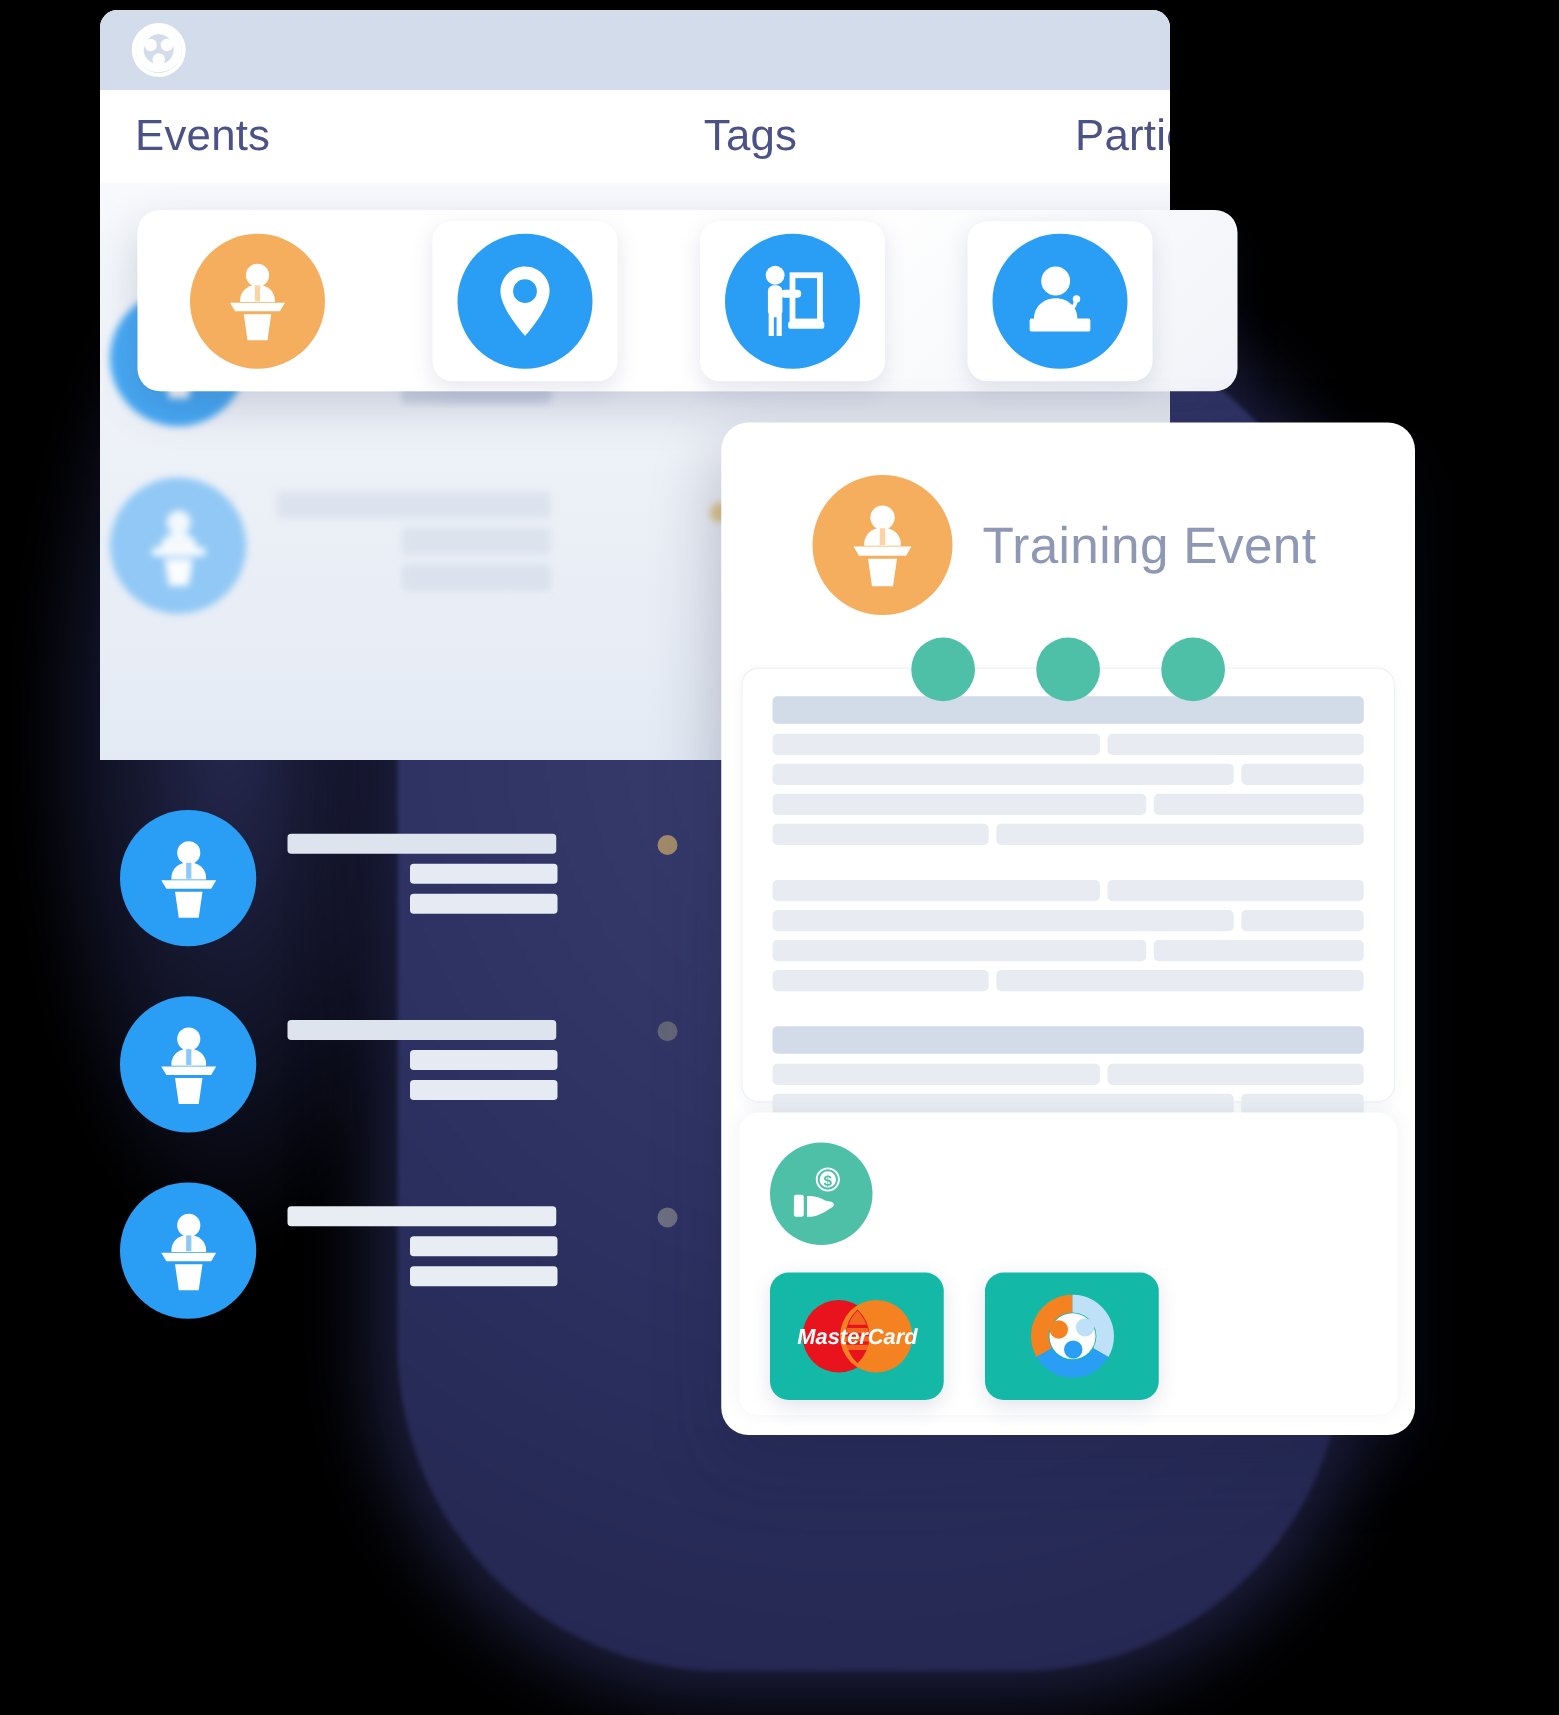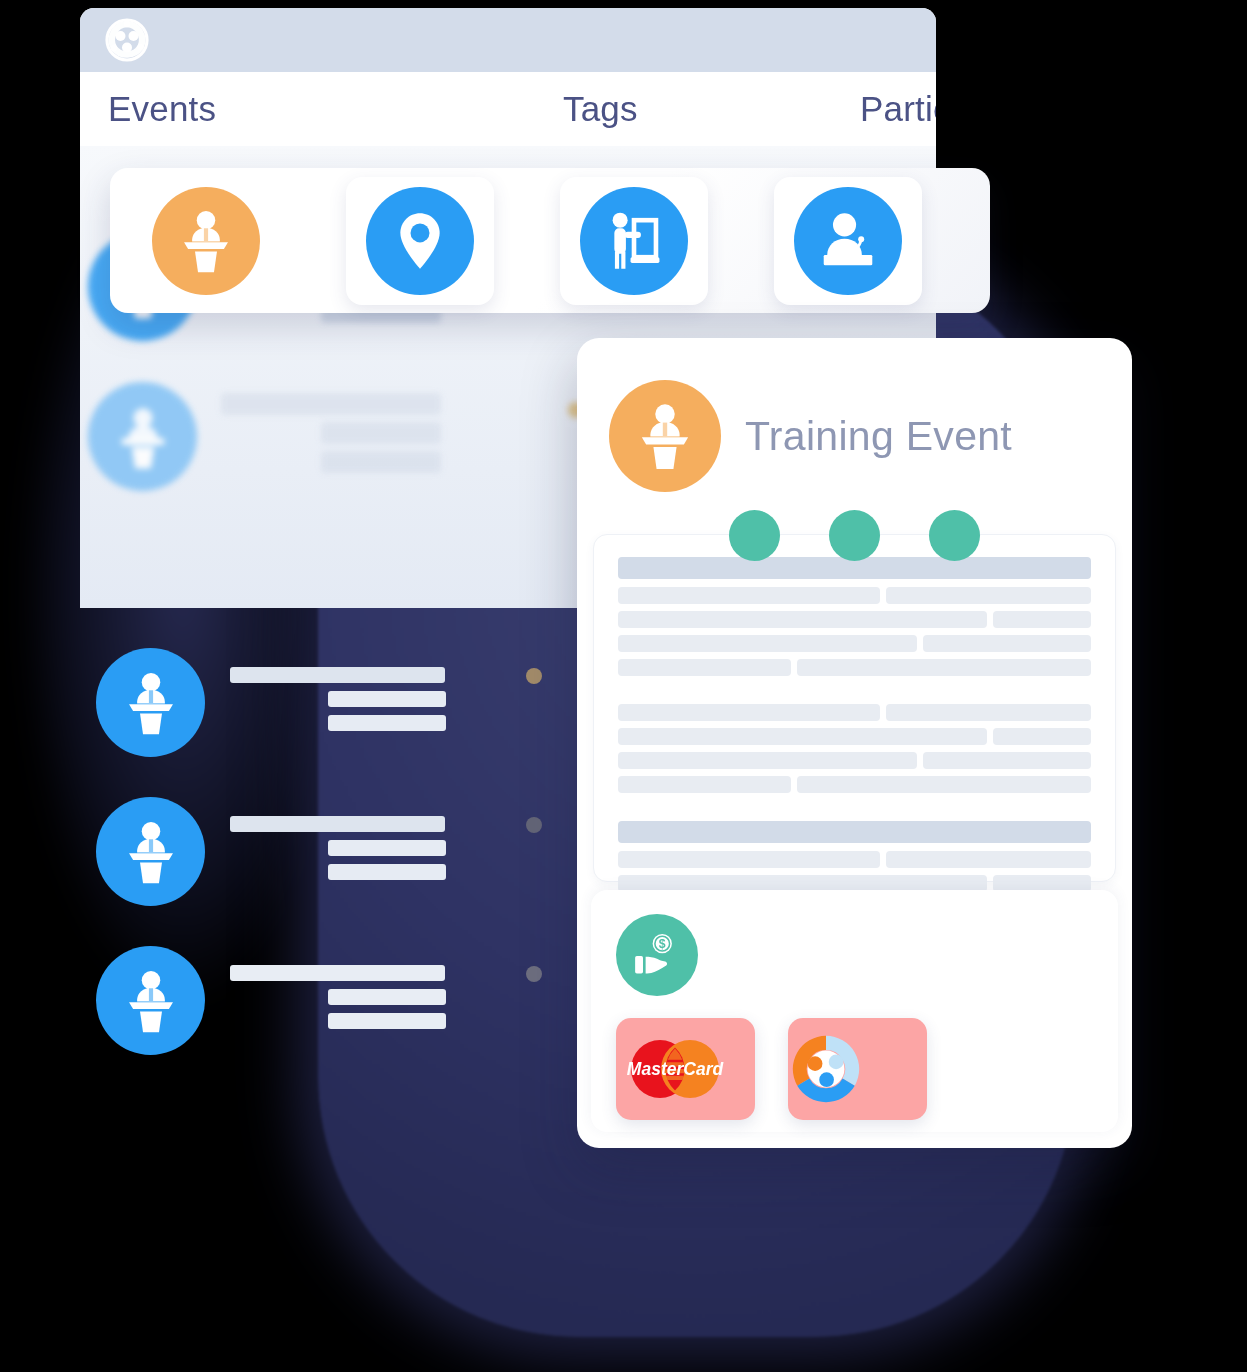--- a/index.html
+++ b/index.html
@@ -197,20 +197,21 @@
   .event-card {
     position: absolute;
     left: 577px;
     top: 338px;
     width: 555px;
     height: 810px;
     background: #ffffff;
     border-radius: 22px;
     box-shadow: 0 22px 55px rgba(25,28,60,.28);
     overflow: hidden;
+    padding-left: 41px;
   }
   .ec-header {
     display: flex;
     align-items: center;
     padding: 42px 0 0 32px;
     gap: 24px;
   }
   .ec-header .circ {
     width: 112px; height: 112px;
   }
@@ -280,24 +281,24 @@
     letter-spacing: -.3px;
     white-space: nowrap;
   }
   .pay-cards {
     display: flex;
     gap: 33px;
     padding: 22px 0 0 25px;
   }
   .pay-card {
     width: 139px; height: 102px;
-    background: #fca5a5;
+    background: #14b8a6;
     border-radius: 15px;
     box-shadow: 0 5px 16px rgba(60,70,120,.14);
-    display: flex; align-items: center; justify-content: flex-start;
+    display: flex; align-items: center; justify-content: center;
   }
   .visa-text {
     font-family: "Liberation Sans", sans-serif;
     font-style: italic;
     font-weight: bold;
     font-size: 33px;
     color: #1a1f71;
     letter-spacing: -1px;
   }
 </style>

